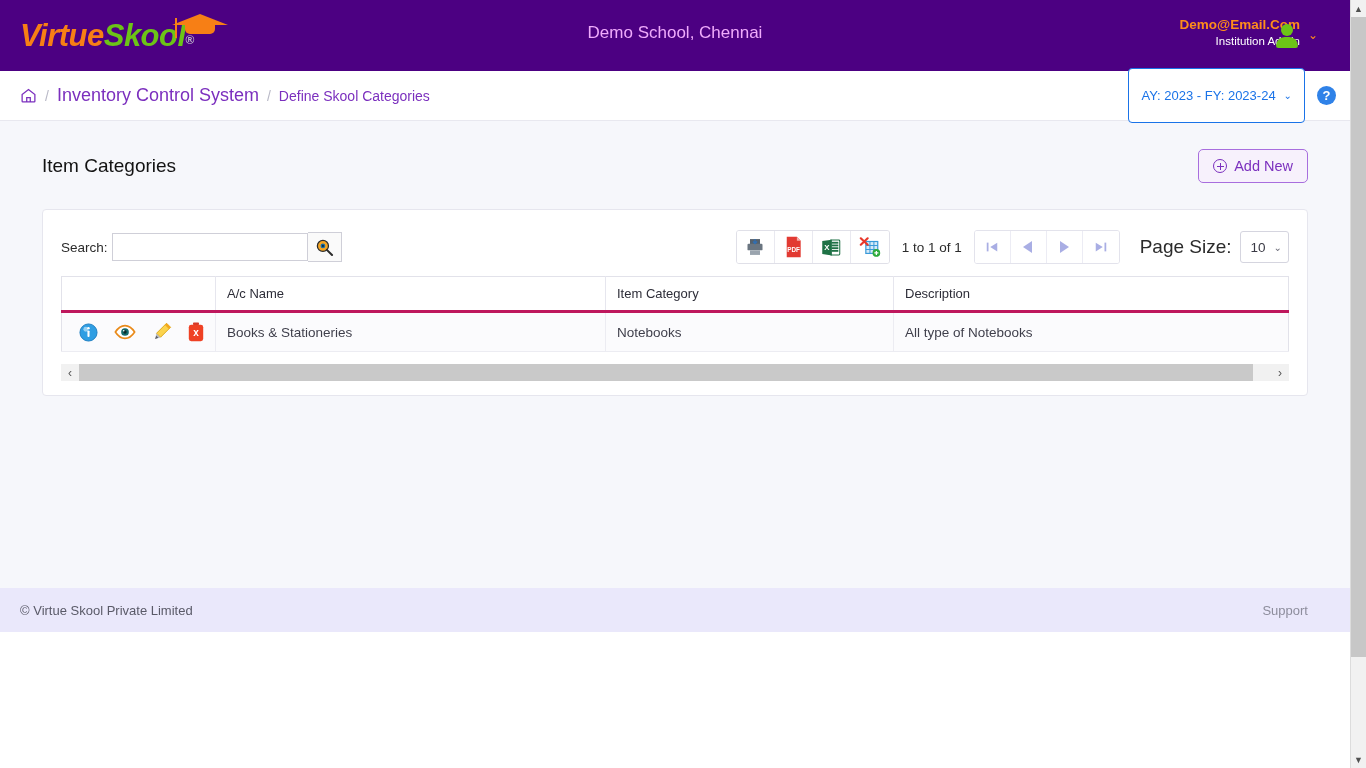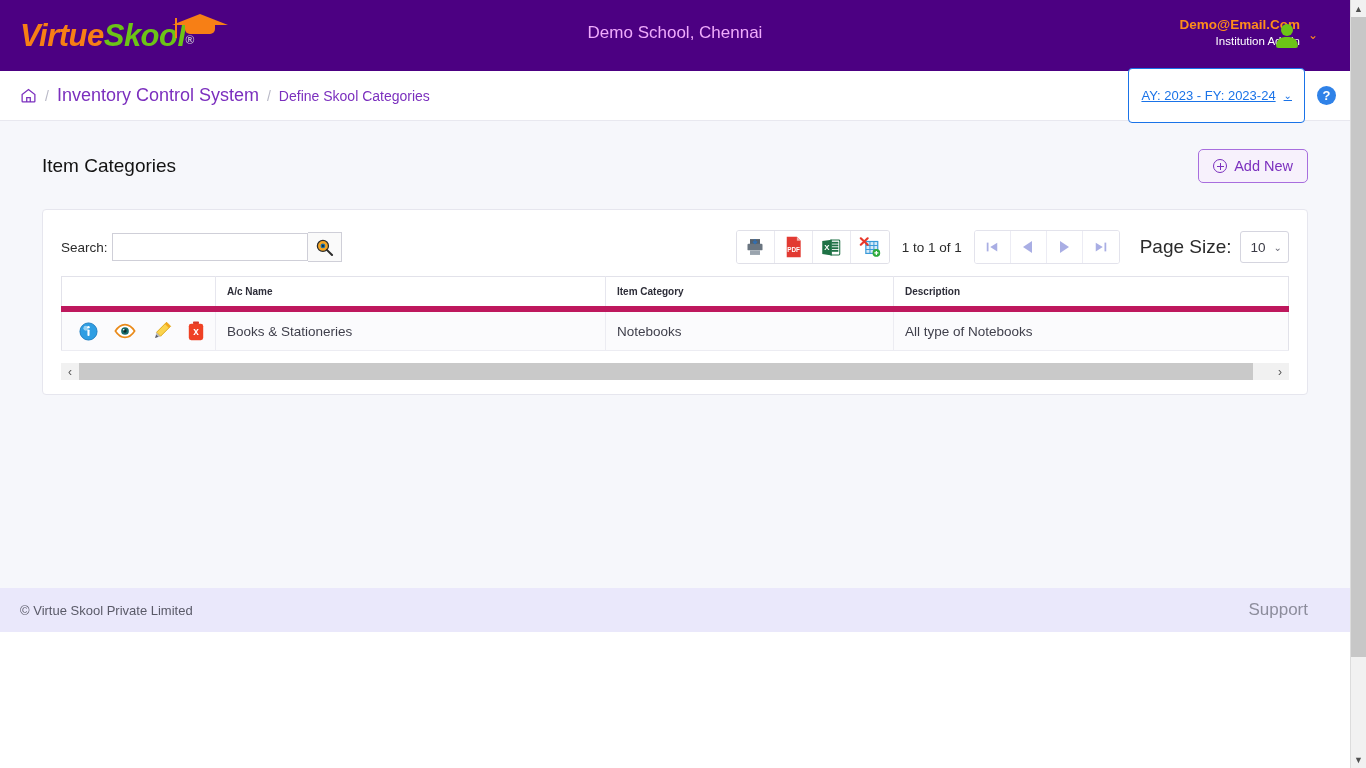--- a/index.html
+++ b/index.html
@@ -183,21 +183,20 @@
     border: 1px solid #1a73e8;
     border-radius: 4px;
     color: #1a73e8;
     background: #ffffff;
     font-size: 13px;
     padding: 19px 12px;
     display: flex;
     align-items: center;
     gap: 8px;
     cursor: pointer;
-    text-decoration: underline;
   }
   .ay-caret { font-size: 10px; }
   .help-icon {
     width: 19px; height: 19px;
     border-radius: 50%;
     background: #2f82e8;
     color: #fff;
     font-size: 13px;
     font-weight: bold;
     display: flex;
@@ -371,26 +370,26 @@
 
   
   table.grid {
     width: 100%;
     border-collapse: collapse;
     font-size: 13.5px;
     border: 1px solid #e2e2ea;
   }
   table.grid th {
     text-align: left;
-    font-size: 10px;
-    font-weight: bold;
+    font-size: 13px;
+    font-weight: normal;
     color: #2d2d38;
     padding: 9px 11px;
     border-right: 1px solid #e6e6ee;
-    border-bottom: 6px solid #be185d;
+    border-bottom: 3px solid #be185d;
     background: #ffffff;
     white-space: nowrap;
   }
   table.grid th:last-child { border-right: none; }
   table.grid td {
     padding: 9px 11px;
     color: #3f3f4b;
     border-right: 1px solid #ececf2;
     border-bottom: 1px solid #ececf2;
     background: #fbfbfd;
@@ -442,21 +441,21 @@
     align-items: center;
     justify-content: space-between;
     padding: 0 42px 0 20px;
   }
   .footer-left {
     font-size: 13px;
     color: #5a5a68;
     font-weight: normal;
   }
   .footer-right {
-    font-size: 17px;
+    font-size: 13px;
     color: #8d8d9c;
     cursor: pointer;
     text-decoration: none;
     text-align: right;
   }
 
   
   .browser-scroll {
     position: absolute;
     right: 0; top: 0;

